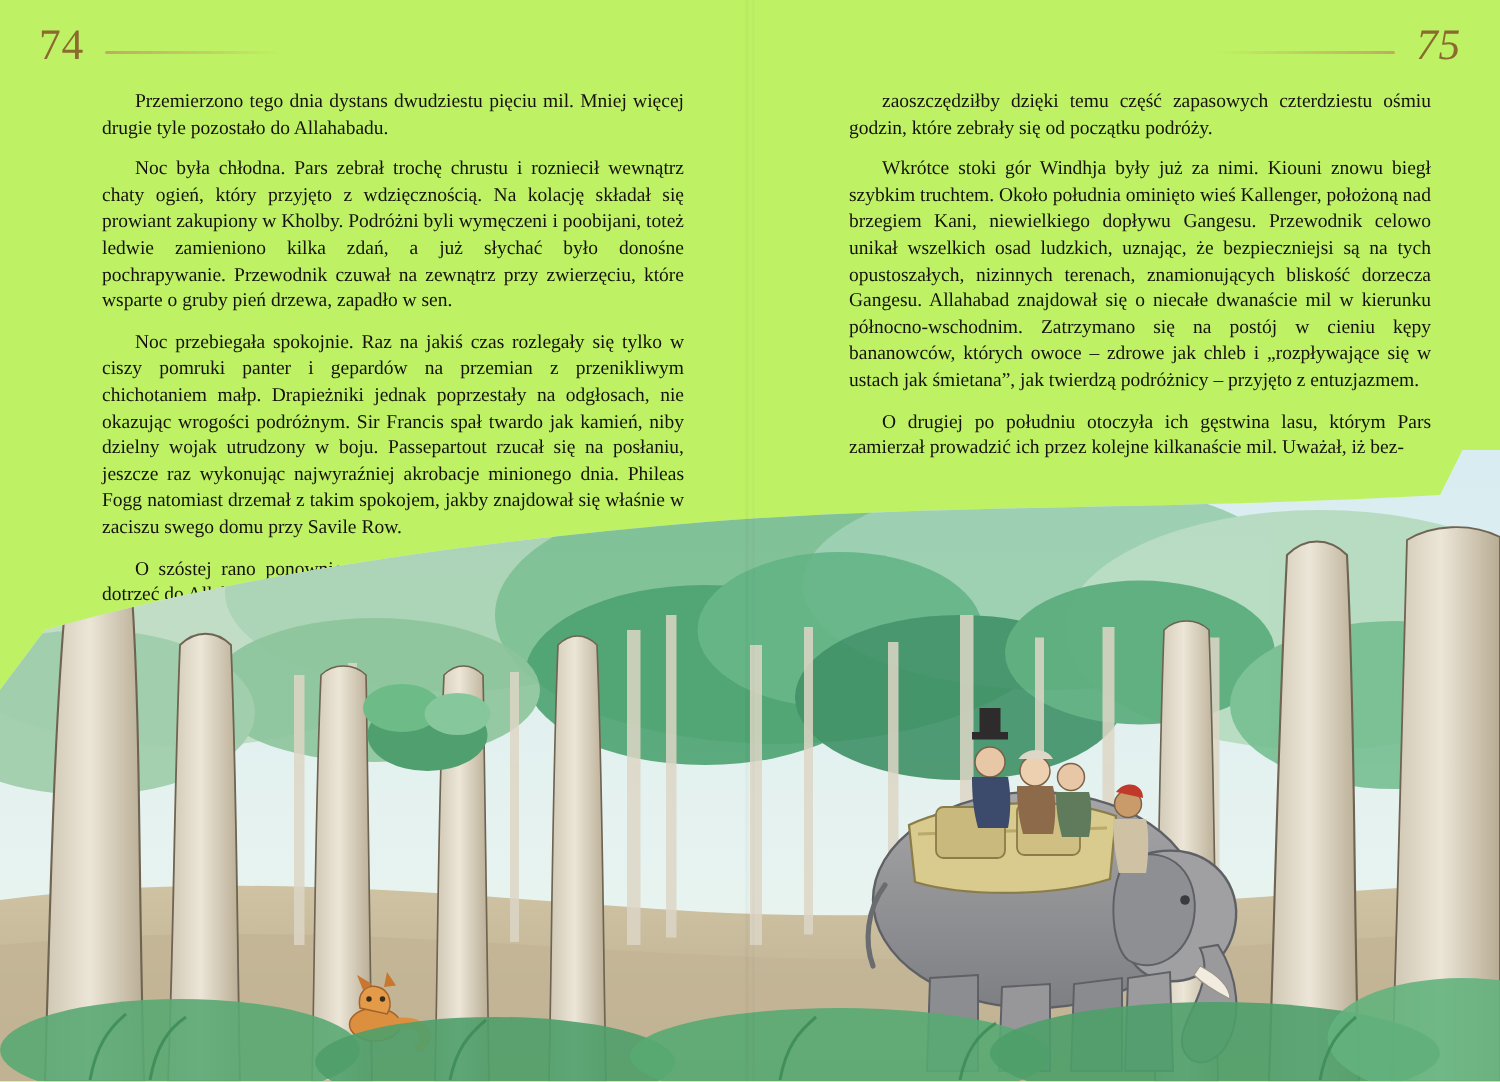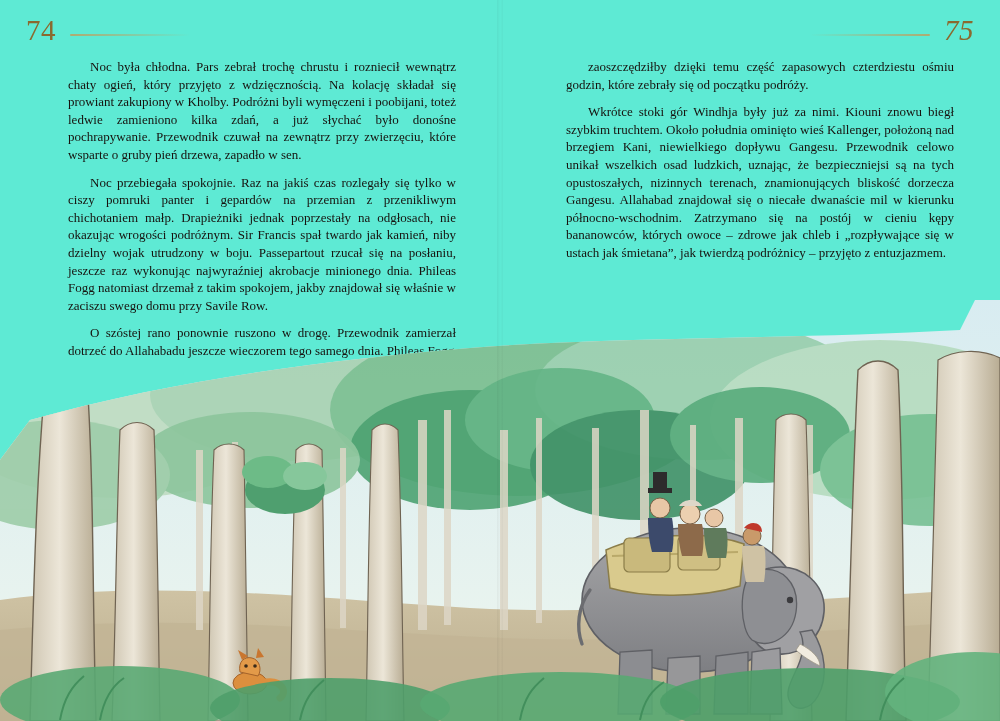--- a/index.html
+++ b/index.html
@@ -12,21 +12,21 @@
     overflow: hidden;
     background: #ffffff;
     font-family: "Liberation Serif", serif;
     position: relative;
   }
 
   
   .spread {
     position: absolute;
     inset: 0;
-    background: #5eead4;
+    background: #bef264;
   }
 
   
   .folio {
     position: absolute;
     top: 14px;
     font-family: "Liberation Serif", serif;
     font-size: 29px;
     color: #8a6a2f;
     letter-spacing: 0.5px;
@@ -91,28 +91,30 @@
 
 <div class="spread">
 
   <div class="folio folio-left">74</div>
   <div class="folio-rule folio-rule-left"></div>
 
   <div class="folio folio-right">75</div>
   <div class="folio-rule folio-rule-right"></div>
 
   <div class="col col-left">
+    <p>Przemierzono tego dnia dystans dwudziestu pięciu mil. Mniej więcej drugie tyle pozostało do Allahabadu.</p>
     <p>Noc była chłodna. Pars zebrał trochę chrustu i rozniecił wewnątrz chaty ogień, który przyjęto z wdzięcznością. Na kolację składał się prowiant zakupiony w Kholby. Podróżni byli wymęczeni i poobijani, toteż ledwie zamieniono kilka zdań, a już słychać było donośne pochrapywanie. Przewodnik czuwał na zewnątrz przy zwierzęciu, które wsparte o gruby pień drzewa, zapadło w sen.</p>
     <p>Noc przebiegała spokojnie. Raz na jakiś czas rozlegały się tylko w ciszy pomruki panter i gepardów na przemian z przenikliwym chichotaniem małp. Drapieżniki jednak poprzestały na odgłosach, nie okazując wrogości podróżnym. Sir Francis spał twardo jak kamień, niby dzielny wojak utrudzony w boju. Passepartout rzucał się na posłaniu, jeszcze raz wykonując najwyraźniej akrobacje minionego dnia. Phileas Fogg natomiast drzemał z takim spokojem, jakby znajdował się właśnie w zaciszu swego domu przy Savile Row.</p>
     <p>O szóstej rano ponownie ruszono w drogę. Przewodnik zamierzał dotrzeć do Allahabadu jeszcze wieczorem tego samego dnia. Phileas Fogg</p>
   </div>
 
   <div class="col col-right">
     <p>zaoszczędziłby dzięki temu część zapasowych czterdziestu ośmiu godzin, które zebrały się od początku podróży.</p>
     <p>Wkrótce stoki gór Windhja były już za nimi. Kiouni znowu biegł szybkim truchtem. Około południa ominięto wieś Kallenger, położoną nad brzegiem Kani, niewielkiego dopływu Gangesu. Przewodnik celowo unikał wszelkich osad ludzkich, uznając, że bezpieczniejsi są na tych opustoszałych, nizinnych terenach, znamionujących bliskość dorzecza Gangesu. Allahabad znajdował się o niecałe dwanaście mil w kierunku północno-wschodnim. Zatrzymano się na postój w cieniu kępy bananowców, których owoce – zdrowe jak chleb i „rozpływające się w ustach jak śmietana”, jak twierdzą podróżnicy – przyjęto z entuzjazmem.</p>
+    <p>O drugiej po południu otoczyła ich gęstwina lasu, którym Pars zamierzał prowadzić ich przez kolejne kilkanaście mil. Uważał, iż bez-</p>
   </div>
 
   <div class="illustration">
     <svg width="1000" height="421" viewBox="0 0 1000 421" xmlns="http://www.w3.org/2000/svg">
       <defs>
         <clipPath id="scene">
           <path d="M30,120 C180,78 330,60 470,48 C620,36 780,40 960,30 L975,0 L1000,0 L1000,421 L0,421 L0,160 Z"></path>
         </clipPath>
         <linearGradient id="skyGrad" x1="0" y1="0" x2="0" y2="1">
           <stop offset="0%" stop-color="#d8ecf1"></stop>

